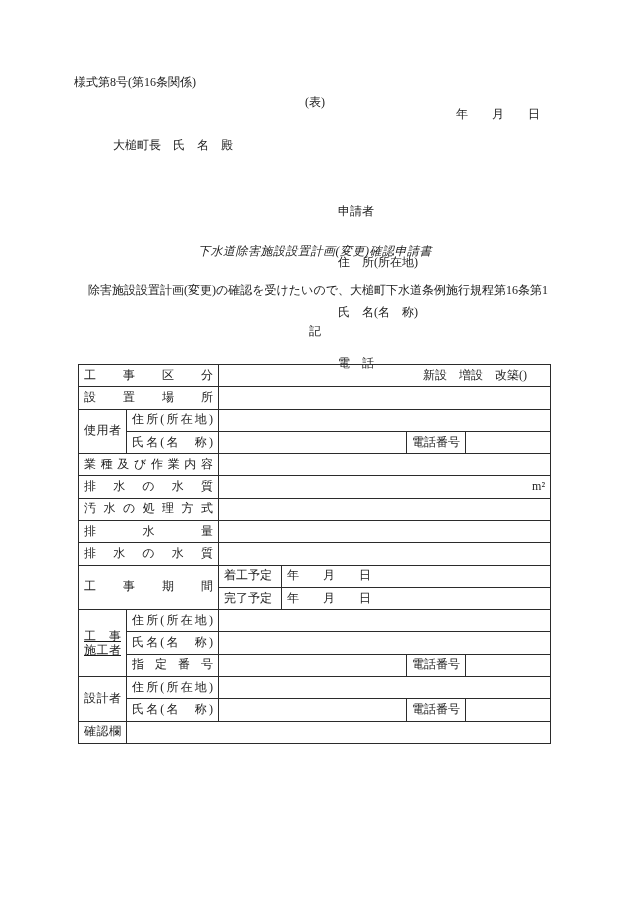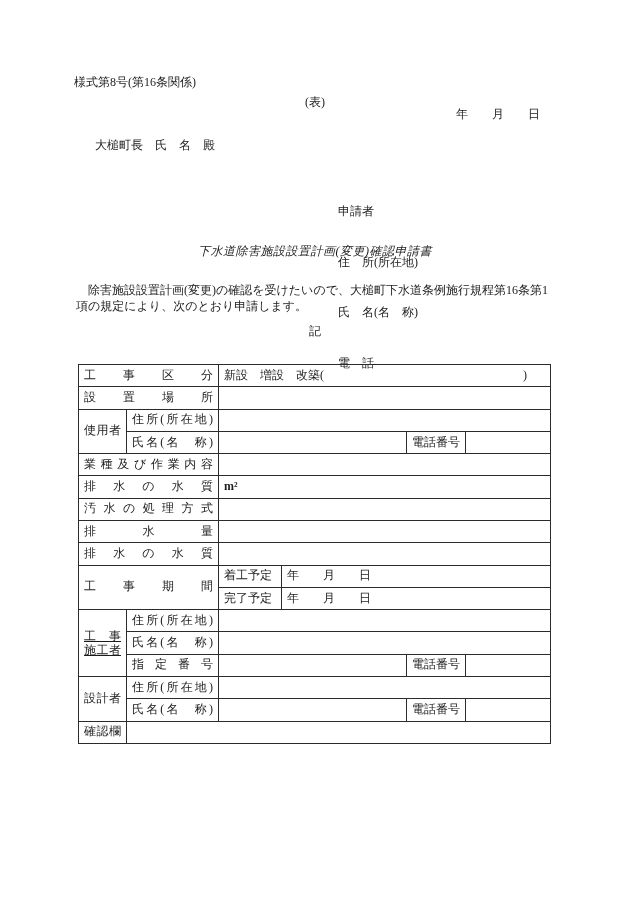--- a/index.html
+++ b/index.html
@@ -6,21 +6,21 @@
   body{
     width:630px;height:903px;background:#ffffff;
     font-family:"Liberation Serif","DejaVu Serif",serif;
     color:#1c1c1c;font-size:12px;line-height:1.2;
   }
   .page{position:relative;width:630px;height:903px;background:#ffffff;overflow:hidden;}
 
   .form-number{position:absolute;left:74px;top:75px;}
   .sheet-label{position:absolute;left:0;top:95px;width:100%;text-align:center;}
   .date-line{position:absolute;left:456px;top:107px;white-space:pre;}
-  .addressee{position:absolute;left:95px;top:138px;white-space:pre;}
+  .addressee{position:absolute;left:113px;top:138px;white-space:pre;}
 
   .applicant{position:absolute;left:338px;top:168px;}
   .applicant div{height:14.6px;white-space:pre;margin-top:36px;}
 
   .doc-title{position:absolute;left:0;top:244px;width:100%;text-align:center;letter-spacing:0.5px;font-style:italic;}
 
   .body-text{position:absolute;left:76px;top:283px;width:482px;}
   .body-text div{line-height:15.5px;white-space:pre-wrap;}
 
   .ki{position:absolute;left:0;top:324px;width:100%;text-align:center;}
@@ -32,22 +32,22 @@
   }
   table.form td{
     border:1px solid #2b2b2b;
     padding:0 5px;vertical-align:middle;
     font-size:12px;line-height:1.15;overflow:hidden;
   }
   td.jl{text-align:justify;text-align-last:justify;text-justify:inter-character;}
   td.wide{padding:0 10px;}
   td.ctr{text-align:left;padding:0 2px;}
   td.val{padding:0 6px;}
-  .between{display:flex;justify-content:space-between;align-items:center;padding-right:18px;}
-  td.unit-cell{padding-right:72px;font-weight:bold;}
+  .between{display:flex;justify-content:flex-end;align-items:center;padding-right:18px;}
+  td.unit-cell{text-align:right;padding-right:72px;}
   .grp div{text-align:justify;text-align-last:justify;text-justify:inter-character;line-height:14px;text-decoration:underline;}
 </style>
 </head>
 <body>
 
 <div class="page">
 
   <div class="form-number">様式第8号(第16条関係)</div>
   <div class="sheet-label">(表)</div>
   <div class="date-line">年　　月　　日</div>
@@ -57,21 +57,20 @@
     <div>申請者</div>
     <div>住　所(所在地)</div>
     <div>氏　名(名　称)</div>
     <div>電　話</div>
   </div>
 
   <div class="doc-title">下水道除害施設設置計画(変更)確認申請書</div>
 
   <div class="body-text">
     <div>　除害施設設置計画(変更)の確認を受けたいので、大槌町下水道条例施行規程第16条第1</div>
-    <div>項の規定により、次のとおり申請します。</div>
   </div>
 
   <div class="ki">記</div>
 
   <table class="form">
     <colgroup>
       <col style="width:48px">
         <col style="width:92px">
         <col style="width:63px">
       <col style="width:125px">

